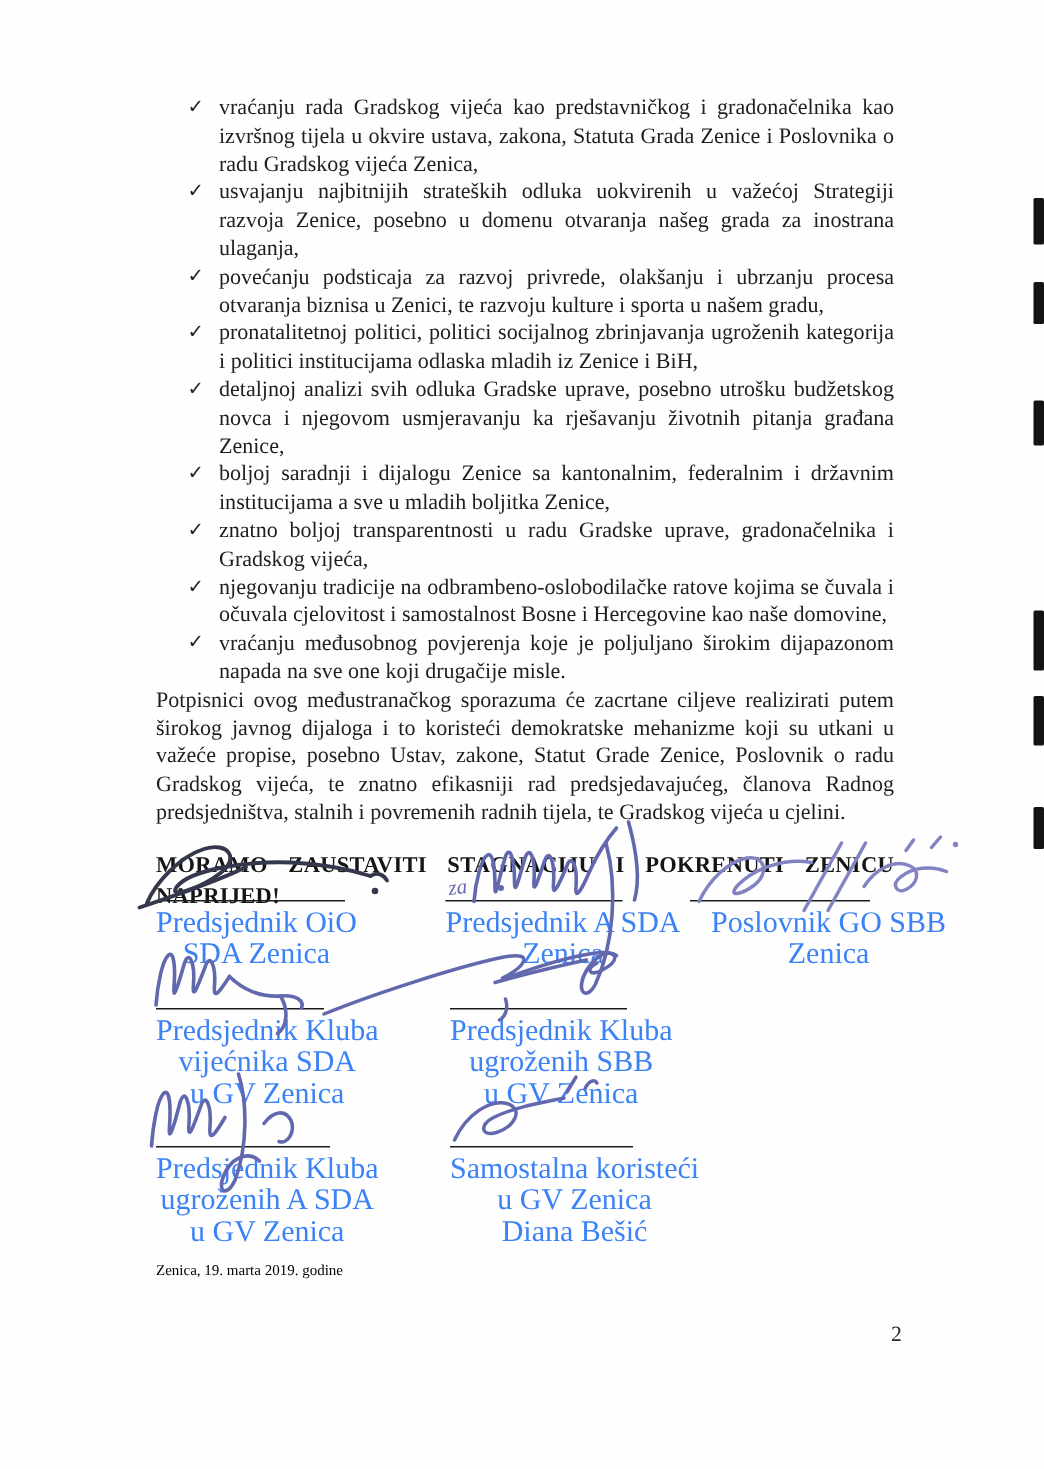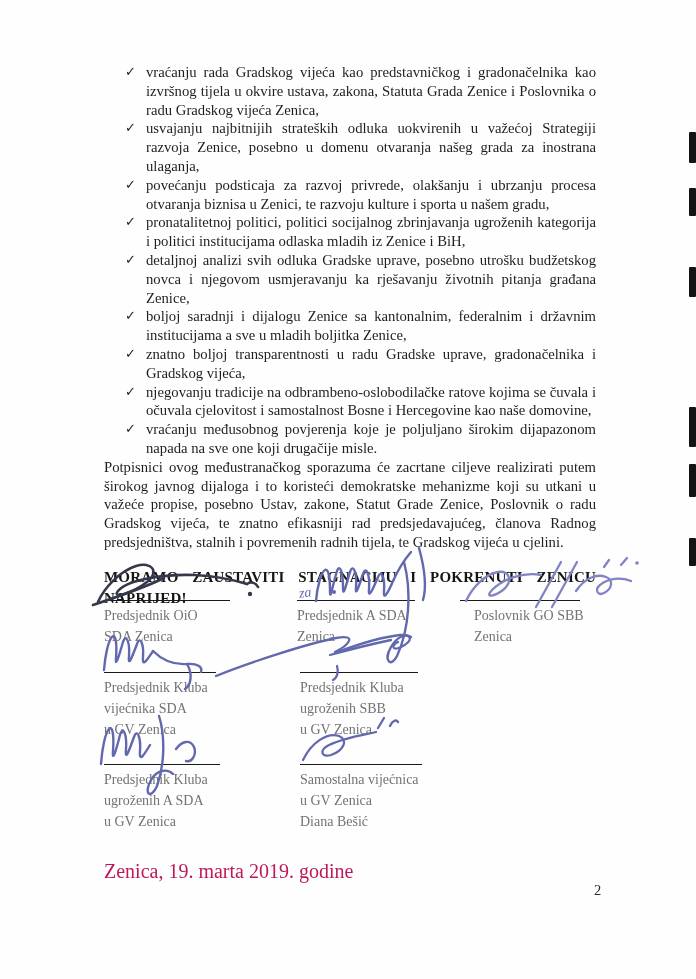--- a/index.html
+++ b/index.html
@@ -25,28 +25,28 @@
     font-size:13px;color:#222;
   }
   .body-par{
     margin:0;text-align:justify;
   }
   .slogan{
     margin:15px 0 0 0;font-weight:bold;font-size:15px;line-height:21.5px;
     text-align:justify;letter-spacing:0.2px;color:#151515;
   }
   .sig-block{
-    position:absolute;font-size:14px;line-height:21px;color:#737373;
+    position:absolute;font-size:20px;line-height:21px;color:#3b82f6;text-align:center;
   }
   .sig-line{
     border-bottom:1.4px solid #1a1a1a;height:0;margin-bottom:4px;
   }
   .sig-label{white-space:nowrap;}
   .date-line{
-    position:absolute;left:104px;top:842px;font-size:20px;color:#be185d;margin-top:18px;
+    position:absolute;left:104px;top:842px;font-size:10px;color:#000000;
   }
   .page-number{
     position:absolute;left:594px;top:882px;font-size:14.5px;color:#2a2a2a;
   }
   .ink-overlay{
     position:absolute;left:0;top:0;width:696px;height:979px;
     pointer-events:none;
   }
   .ink-prefix{
     position:absolute;left:299px;top:585px;
@@ -107,21 +107,21 @@
   </div>
 
   <div class="sig-block" style="left:104px;top:764px;">
     <div class="sig-line" style="width:116px;"></div>
     <div class="sig-label">Predsjednik Kluba</div>
     <div class="sig-label">ugroženih A SDA</div>
     <div class="sig-label">u GV Zenica</div>
   </div>
   <div class="sig-block" style="left:300px;top:764px;">
     <div class="sig-line" style="width:122px;"></div>
-    <div class="sig-label">Samostalna vijećnica</div>
+    <div class="sig-label">Samostalna koristeći</div>
     <div class="sig-label">u GV Zenica</div>
     <div class="sig-label">Diana Bešić</div>
   </div>
 
   <div class="date-line">Zenica, 19. marta 2019. godine</div>
   <div class="page-number">2</div>
 
   <div class="ink-prefix" style="color:#6268ae;">za</div>
 
   <svg class="ink-overlay" width="696" height="979" viewBox="0 0 696 979" fill="none" stroke-linecap="round" stroke-linejoin="round">

